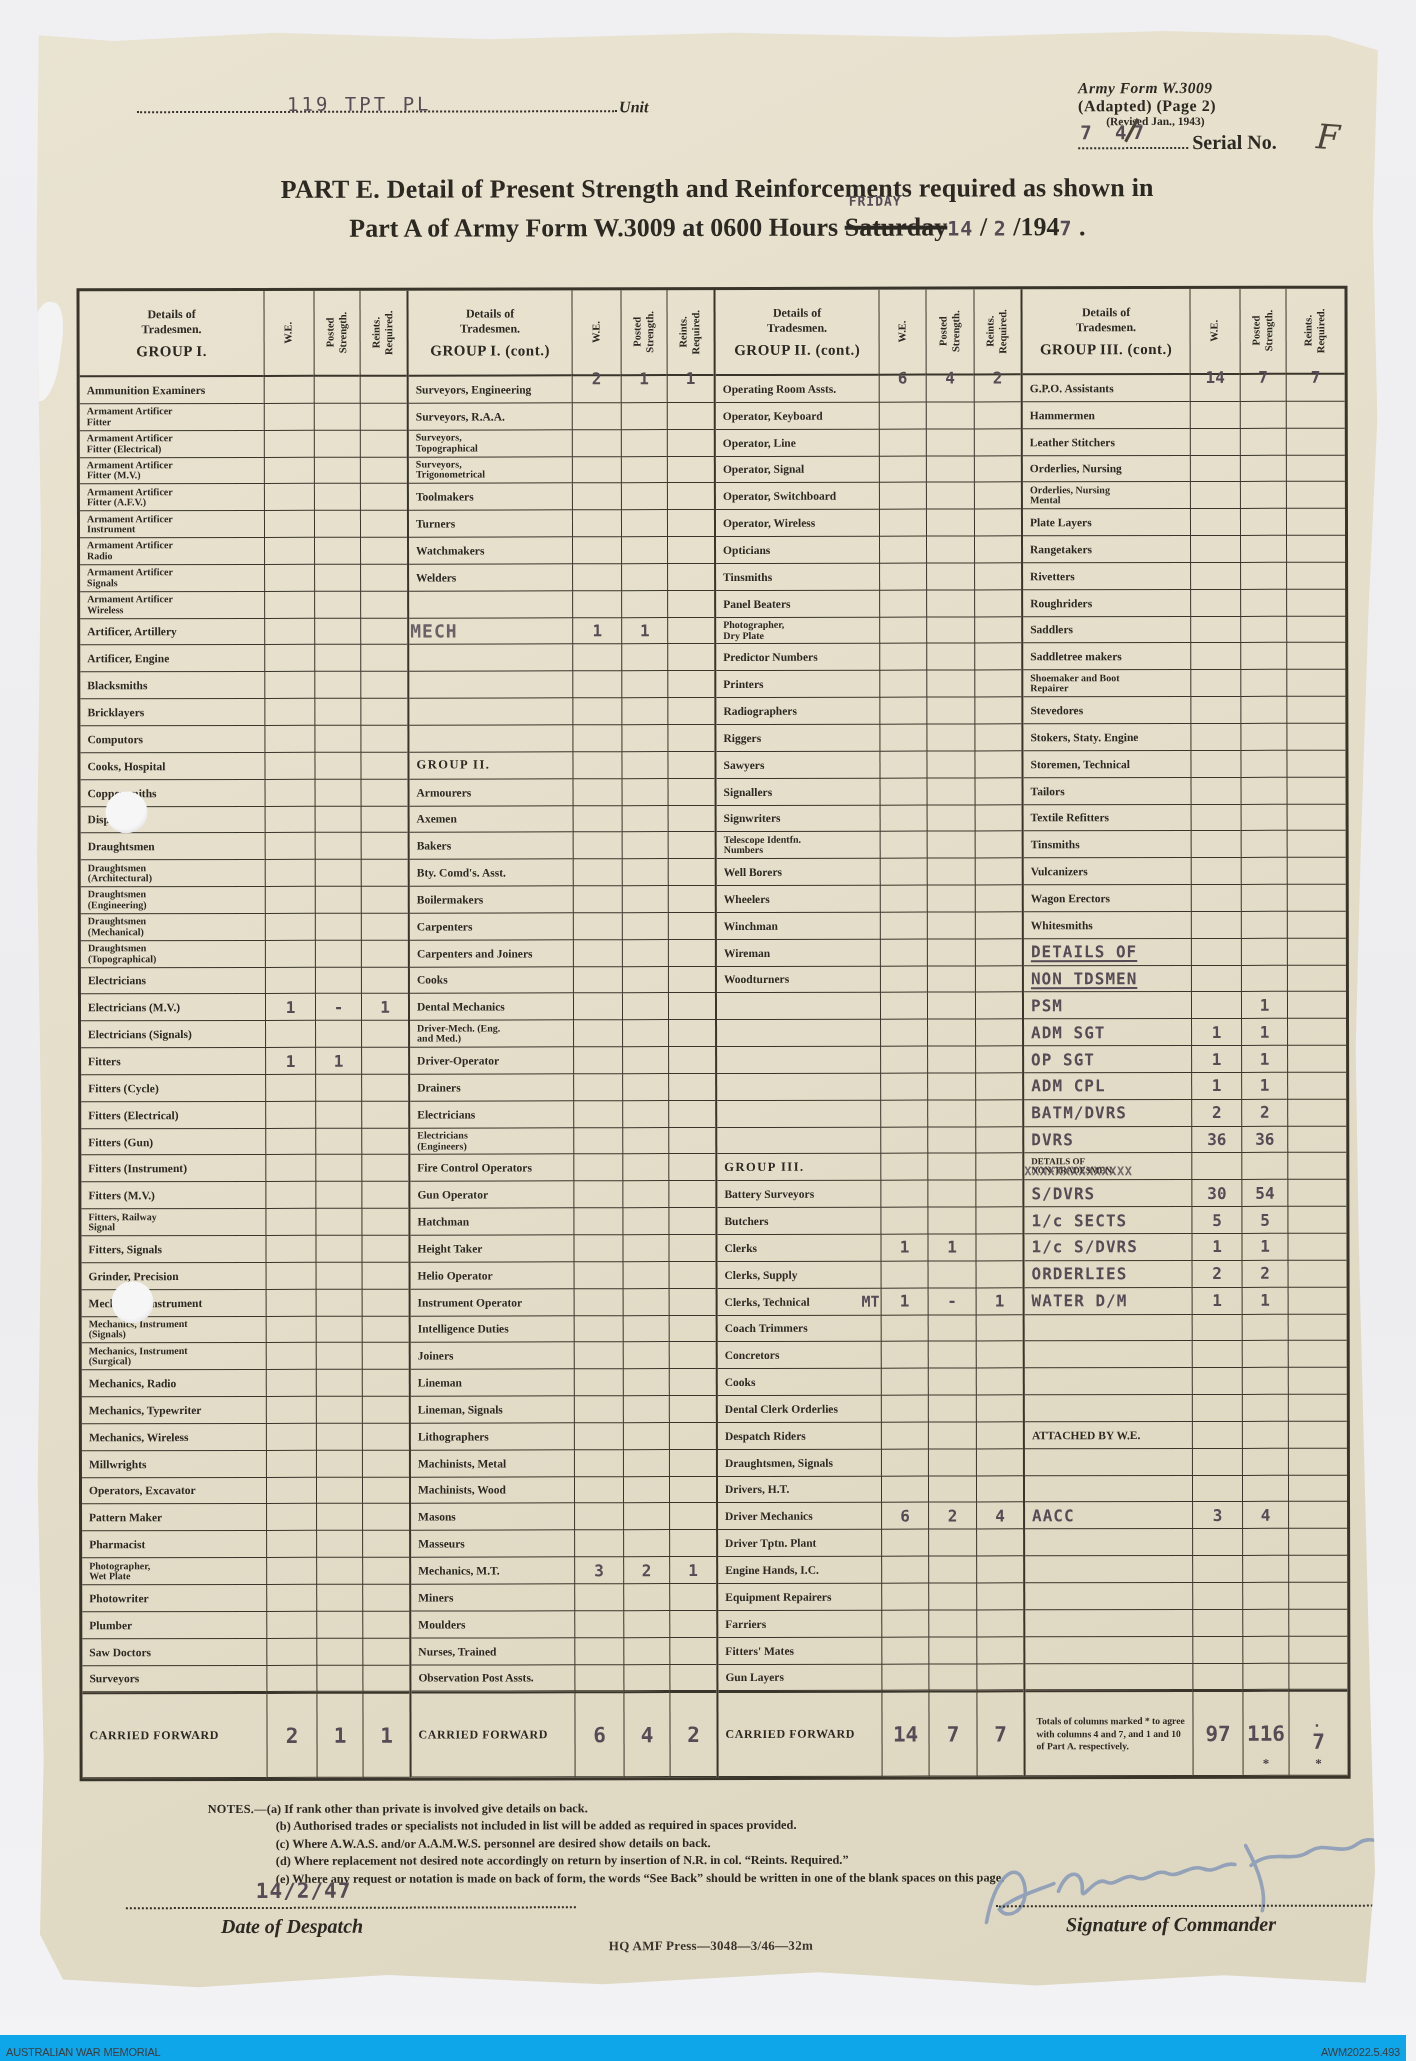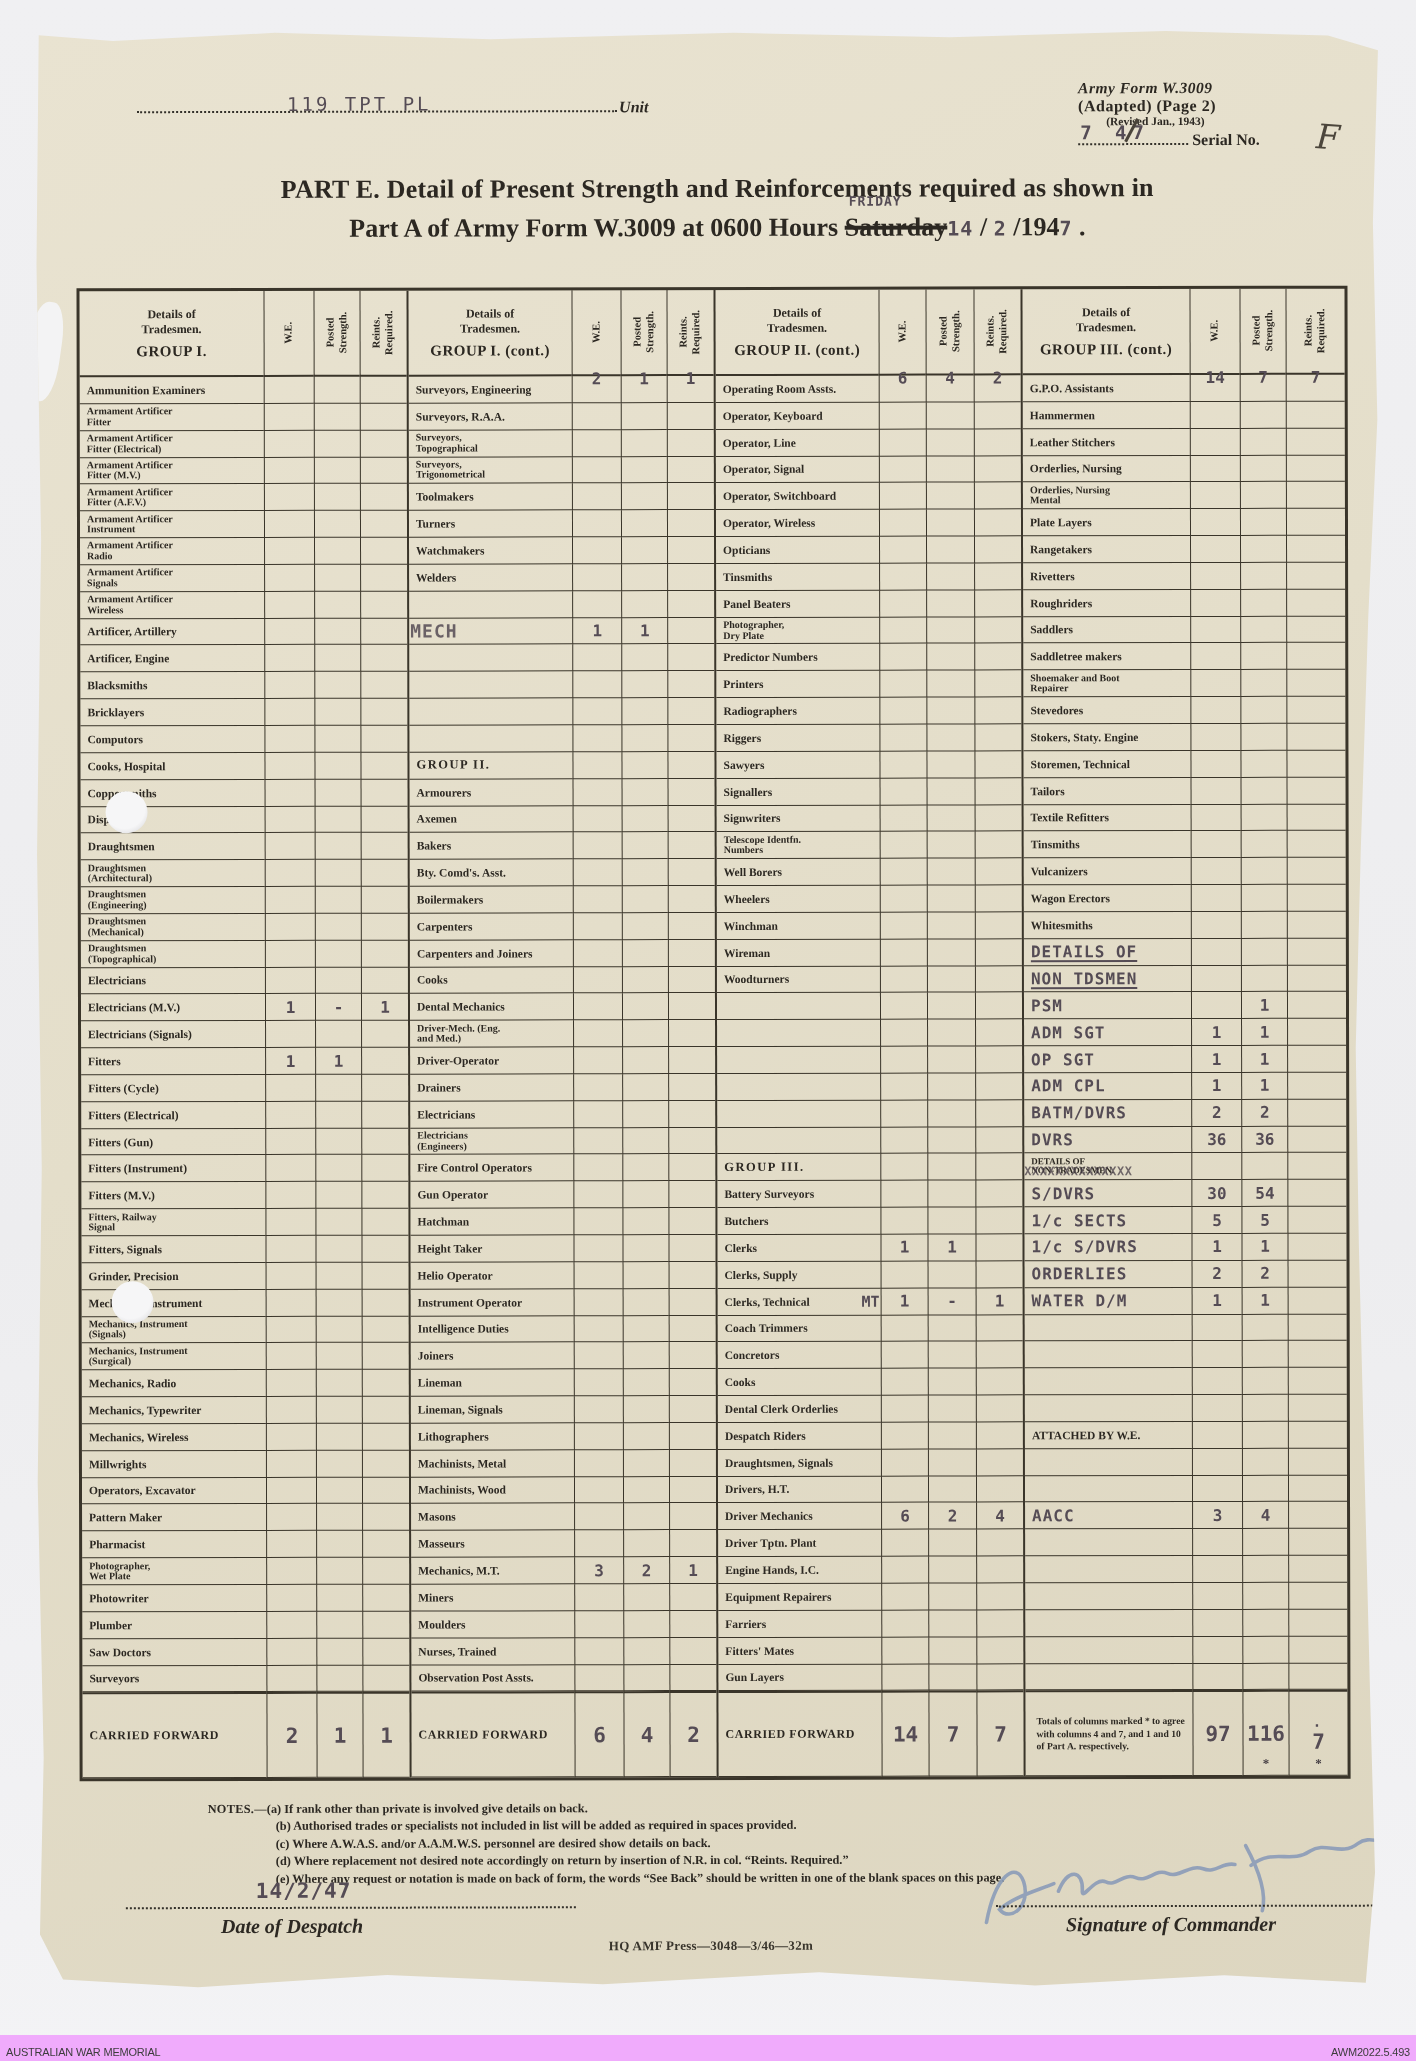--- a/index.html
+++ b/index.html
@@ -28,21 +28,21 @@
   .unit-dot{width:480px;}
   .unit-label{font-style:italic;font-weight:bold;font-size:16px;color:var(--ink);margin-left:2px;}
   .typed{font-family:"DejaVu Sans Mono", monospace;color:var(--typed);}
   .form-block{position:absolute;left:1046px;top:52px;width:250px;color:var(--ink);}
   .fb1{font-style:italic;font-weight:bold;font-size:15.5px;letter-spacing:.5px;}
   .fb2{font-weight:bold;font-size:16px;letter-spacing:.5px;}
   .fb3{font-weight:bold;font-size:11.5px;margin-left:28px;}
   .serial-row{margin-top:4px;position:relative;}
   .serial-value{position:absolute;left:2px;top:-10px;font-size:19px;letter-spacing:6px;font-weight:bold;}
   .serial-dot{width:110px;}
-  .serial-label{font-weight:bold;font-size:16px;margin-left:4px;}
+  .serial-label{font-weight:bold;font-size:20px;margin-left:4px;}
   .pen-slash{position:absolute;left:52px;top:-14px;width:2.5px;height:26px;background:#4a443a;transform:rotate(28deg);}
   .annotation-f{position:absolute;left:238px;top:38px;font-size:34px;font-style:italic;color:#4c463c;
     font-family:"DejaVu Serif",serif;transform:rotate(4deg);}
   
   .title{position:absolute;left:80px;top:146px;width:1210px;text-align:center;color:var(--ink);}
   .t1{font-weight:bold;font-size:26px;letter-spacing:.2px;white-space:nowrap;}
   .t2{font-weight:bold;font-size:26px;margin-top:9px;white-space:nowrap;}
   .strike{position:relative;text-decoration:line-through;text-decoration-thickness:3.5px;}
   .overtype{position:absolute;left:4px;top:-19px;font-size:13px;letter-spacing:1px;text-decoration:none;}
   .tdate{font-size:20px;letter-spacing:1px;}
@@ -91,21 +91,21 @@
   .date-value{position:absolute;left:130px;top:4px;font-size:21px;font-weight:bold;letter-spacing:1px;}
   .date-dot{width:450px;position:absolute;left:0;top:32px;}
   .date-label{position:absolute;left:95px;top:40px;font-style:italic;font-weight:bold;font-size:20px;color:var(--ink);}
   .sig-block{position:absolute;left:960px;top:1824px;width:400px;}
   .sig-dot{width:392px;position:absolute;left:0;top:54px;}
   .sig-label{position:absolute;left:70px;top:62px;font-style:italic;font-weight:bold;font-size:20px;color:var(--ink);white-space:nowrap;}
   .sig-svg{position:absolute;left:-30px;top:-28px;}
   .press{position:absolute;left:0;top:1910px;width:100%;text-align:center;font-size:13px;font-weight:bold;
     color:#39352c;letter-spacing:.3px;}
   
-  .caption-bar{position:absolute;left:0;right:0;bottom:0;height:26px;background:#f0abfc;
+  .caption-bar{position:absolute;left:0;right:10px;bottom:0;height:26px;background:#0ea5e9;
     display:flex;justify-content:space-between;align-items:flex-end;padding:0 6px 3px 6px;box-sizing:border-box;}
   .caption-bar span{font-family:"Liberation Sans",sans-serif;font-size:11px;color:#3c3c3c;
     letter-spacing:-0.2px;transform:scaleY(1.05);}
 </style>
 </head>
 <body>
 
 <div id="paper">
 
   <div class="damage"></div>

